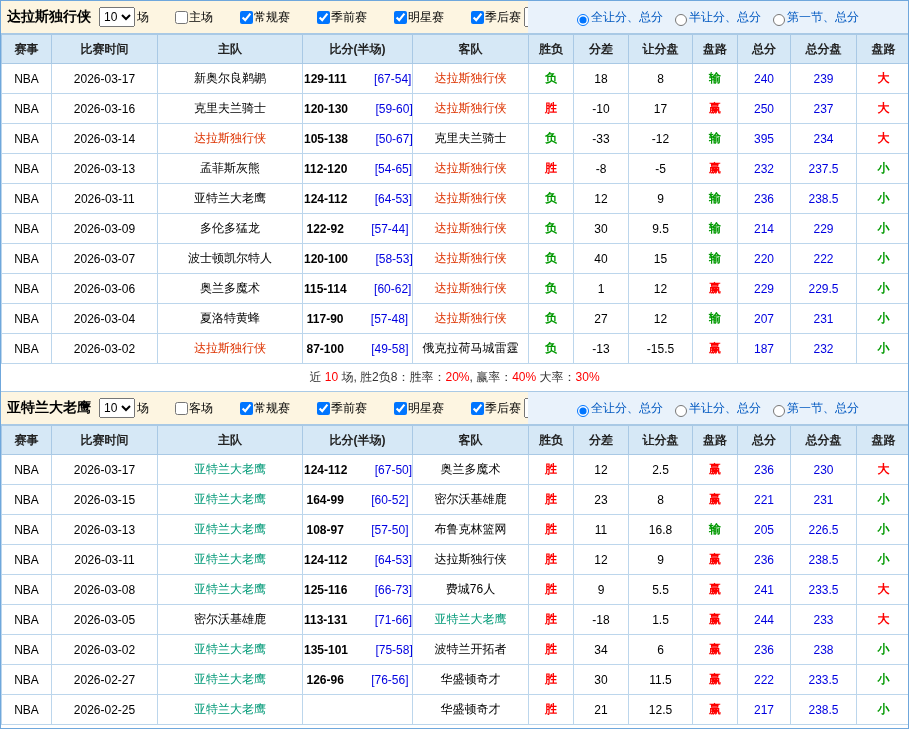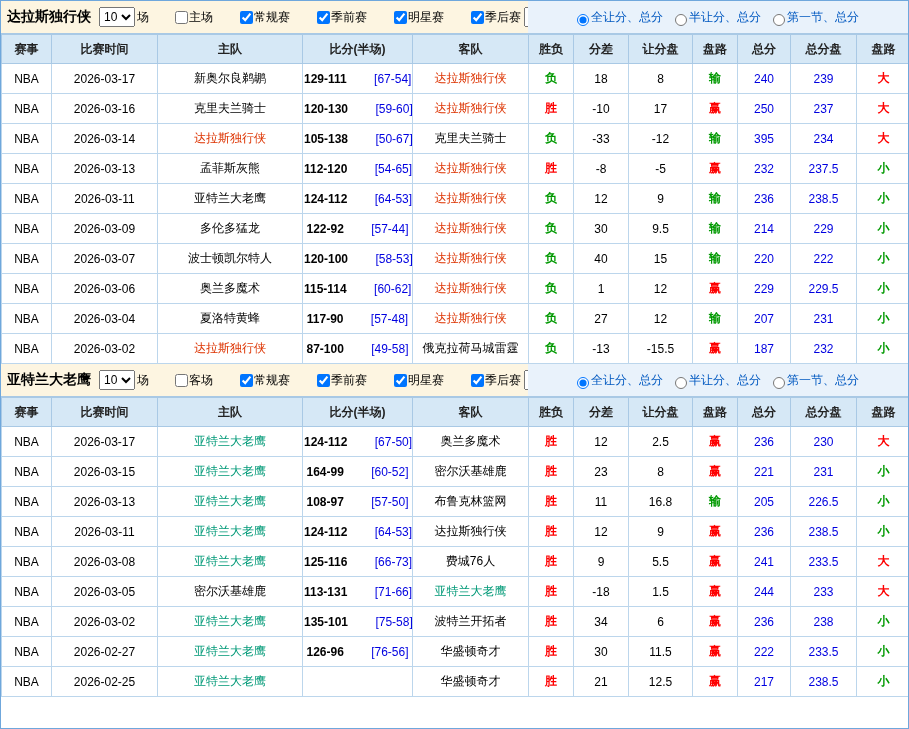--- a/index.html
+++ b/index.html
@@ -252,20 +252,23 @@
               <td class="c-loss">负</td>
               <td>-13</td>
               <td>-15.5</td>
               <td class="c-win">赢</td>
               <td class="c-blue">187</td>
               <td class="c-blue">232</td>
               <td class="c-loss">小</td>
             </tr>
           </tbody>
     </table>
+    <div class="summary-row">
+      <span class="summary-inner"><span>近 </span><span class="red">10</span><span> 场, 胜2负8：胜率：</span><span class="red">20%</span><span>, 赢率：</span><span class="red">40%</span><span> 大率：</span><span class="red">30%</span></span>
+    </div>
   </section>
 
   <section class="team-section">
     <div class="filter-row">
       <div class="filter-left">
         <span class="team-name">亚特兰大老鹰</span>
         <select class="count-select"><option>10</option></select>
         <span class="count-suffix">场</span>
         <span class="cb-wrap">
               <label>

